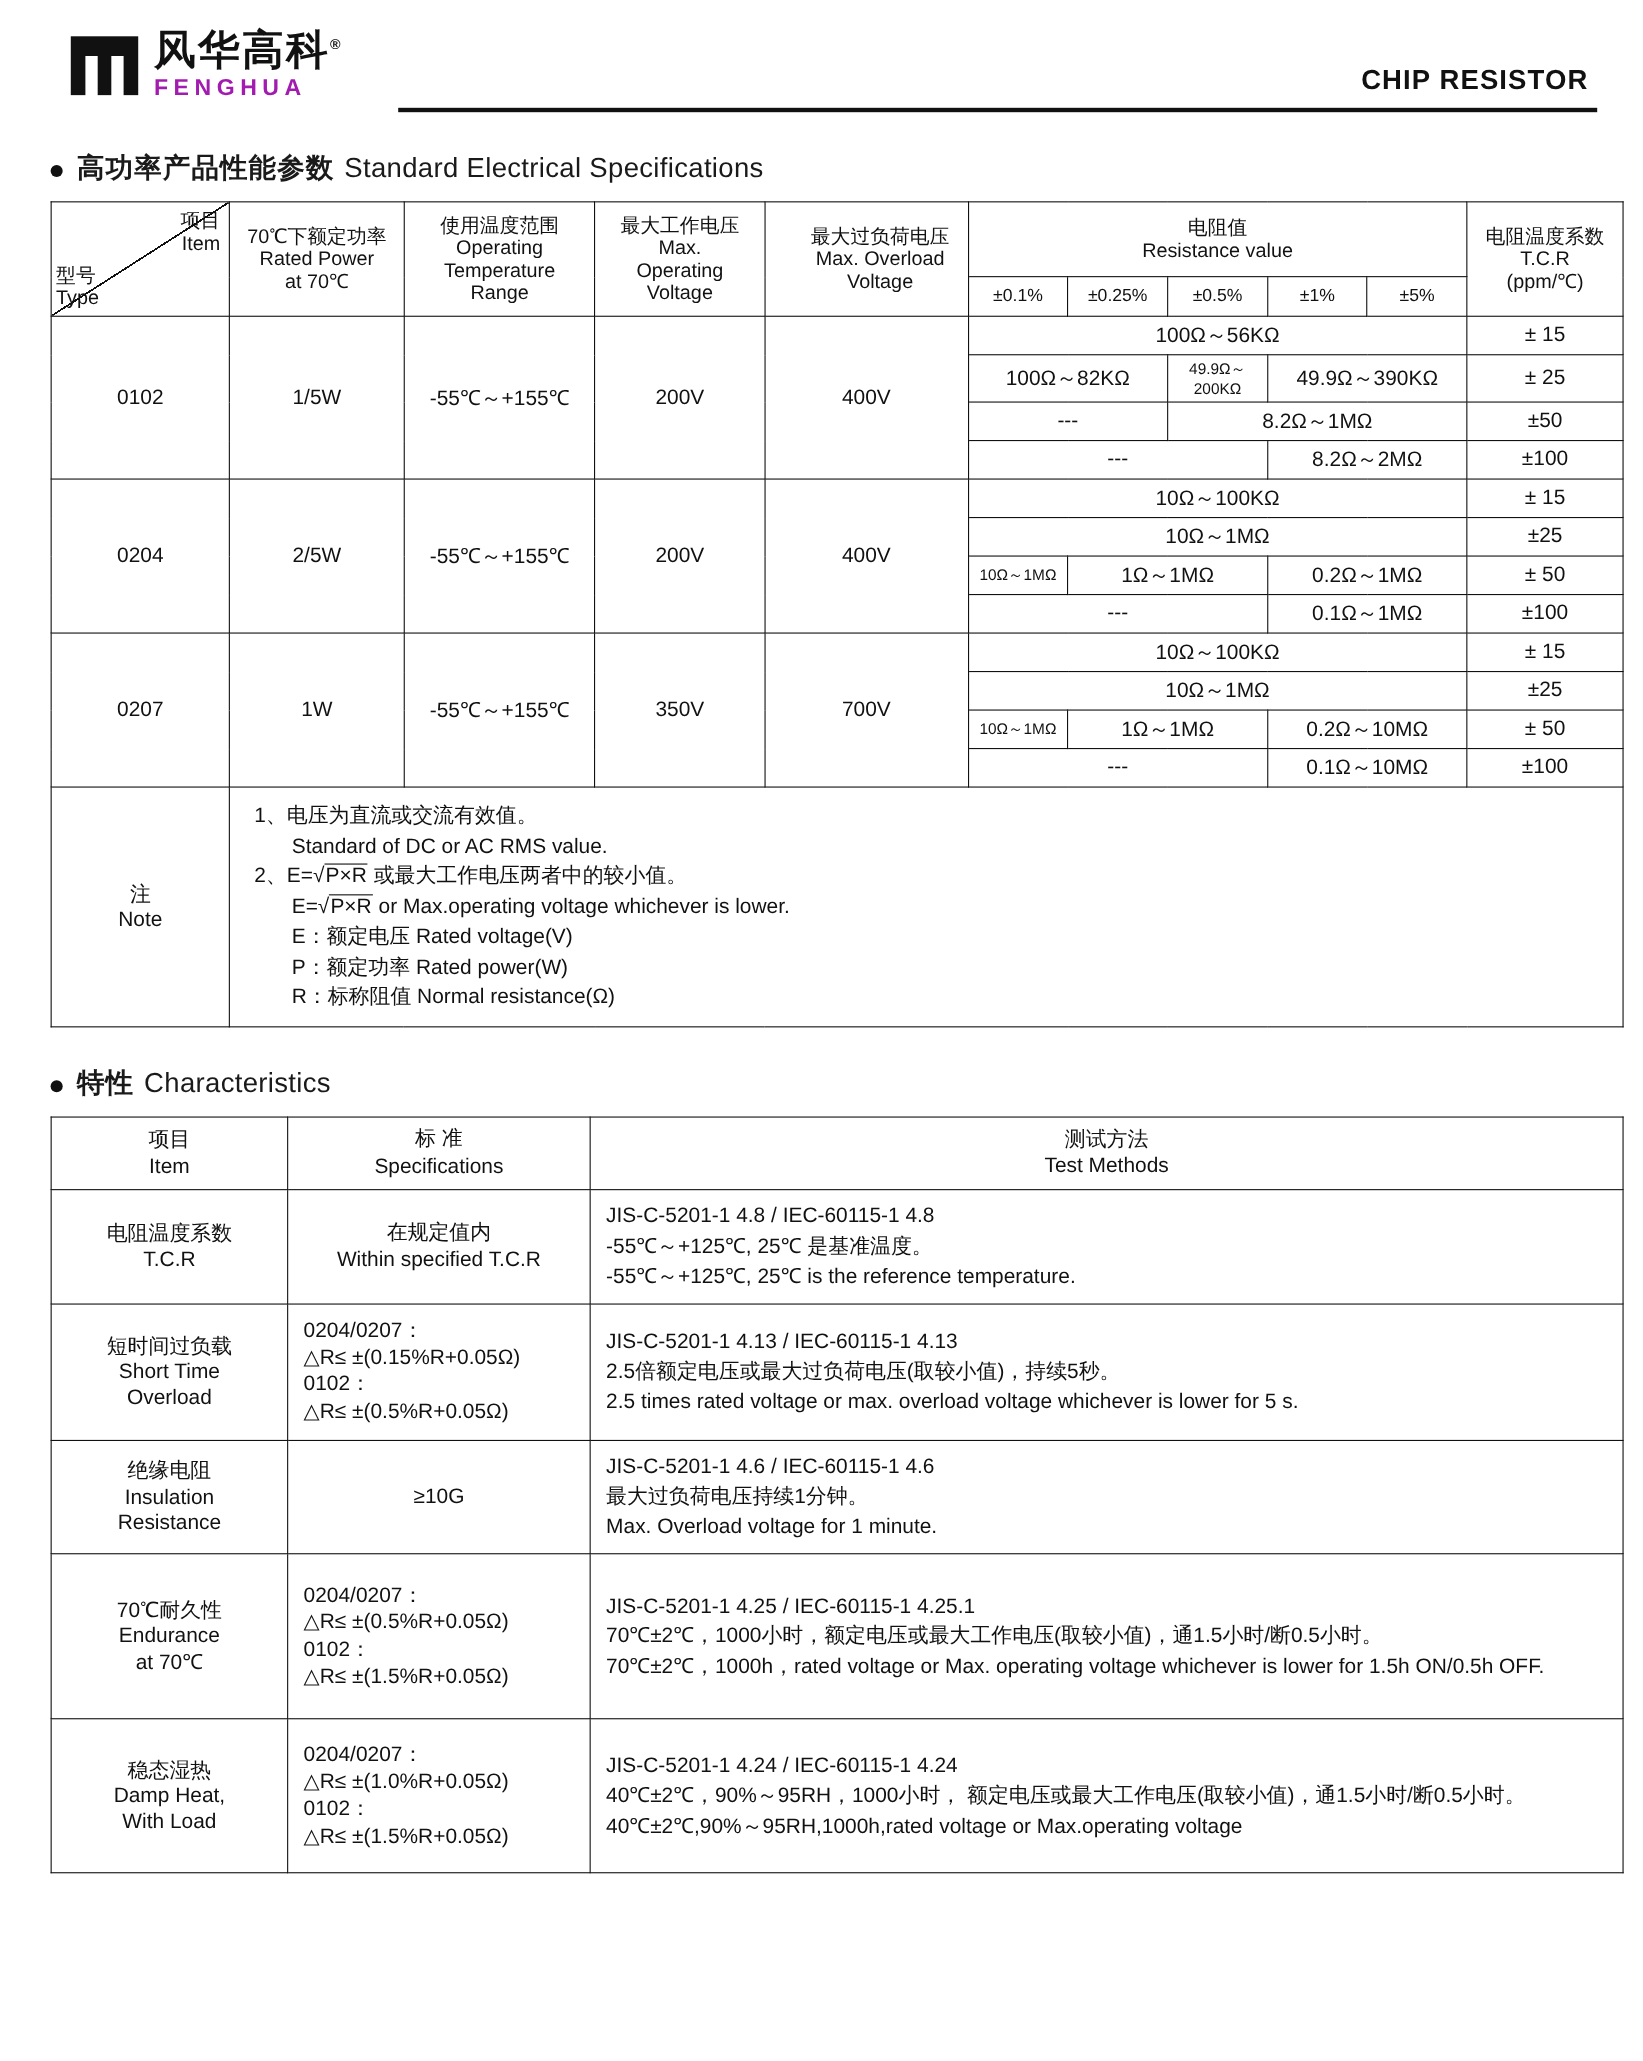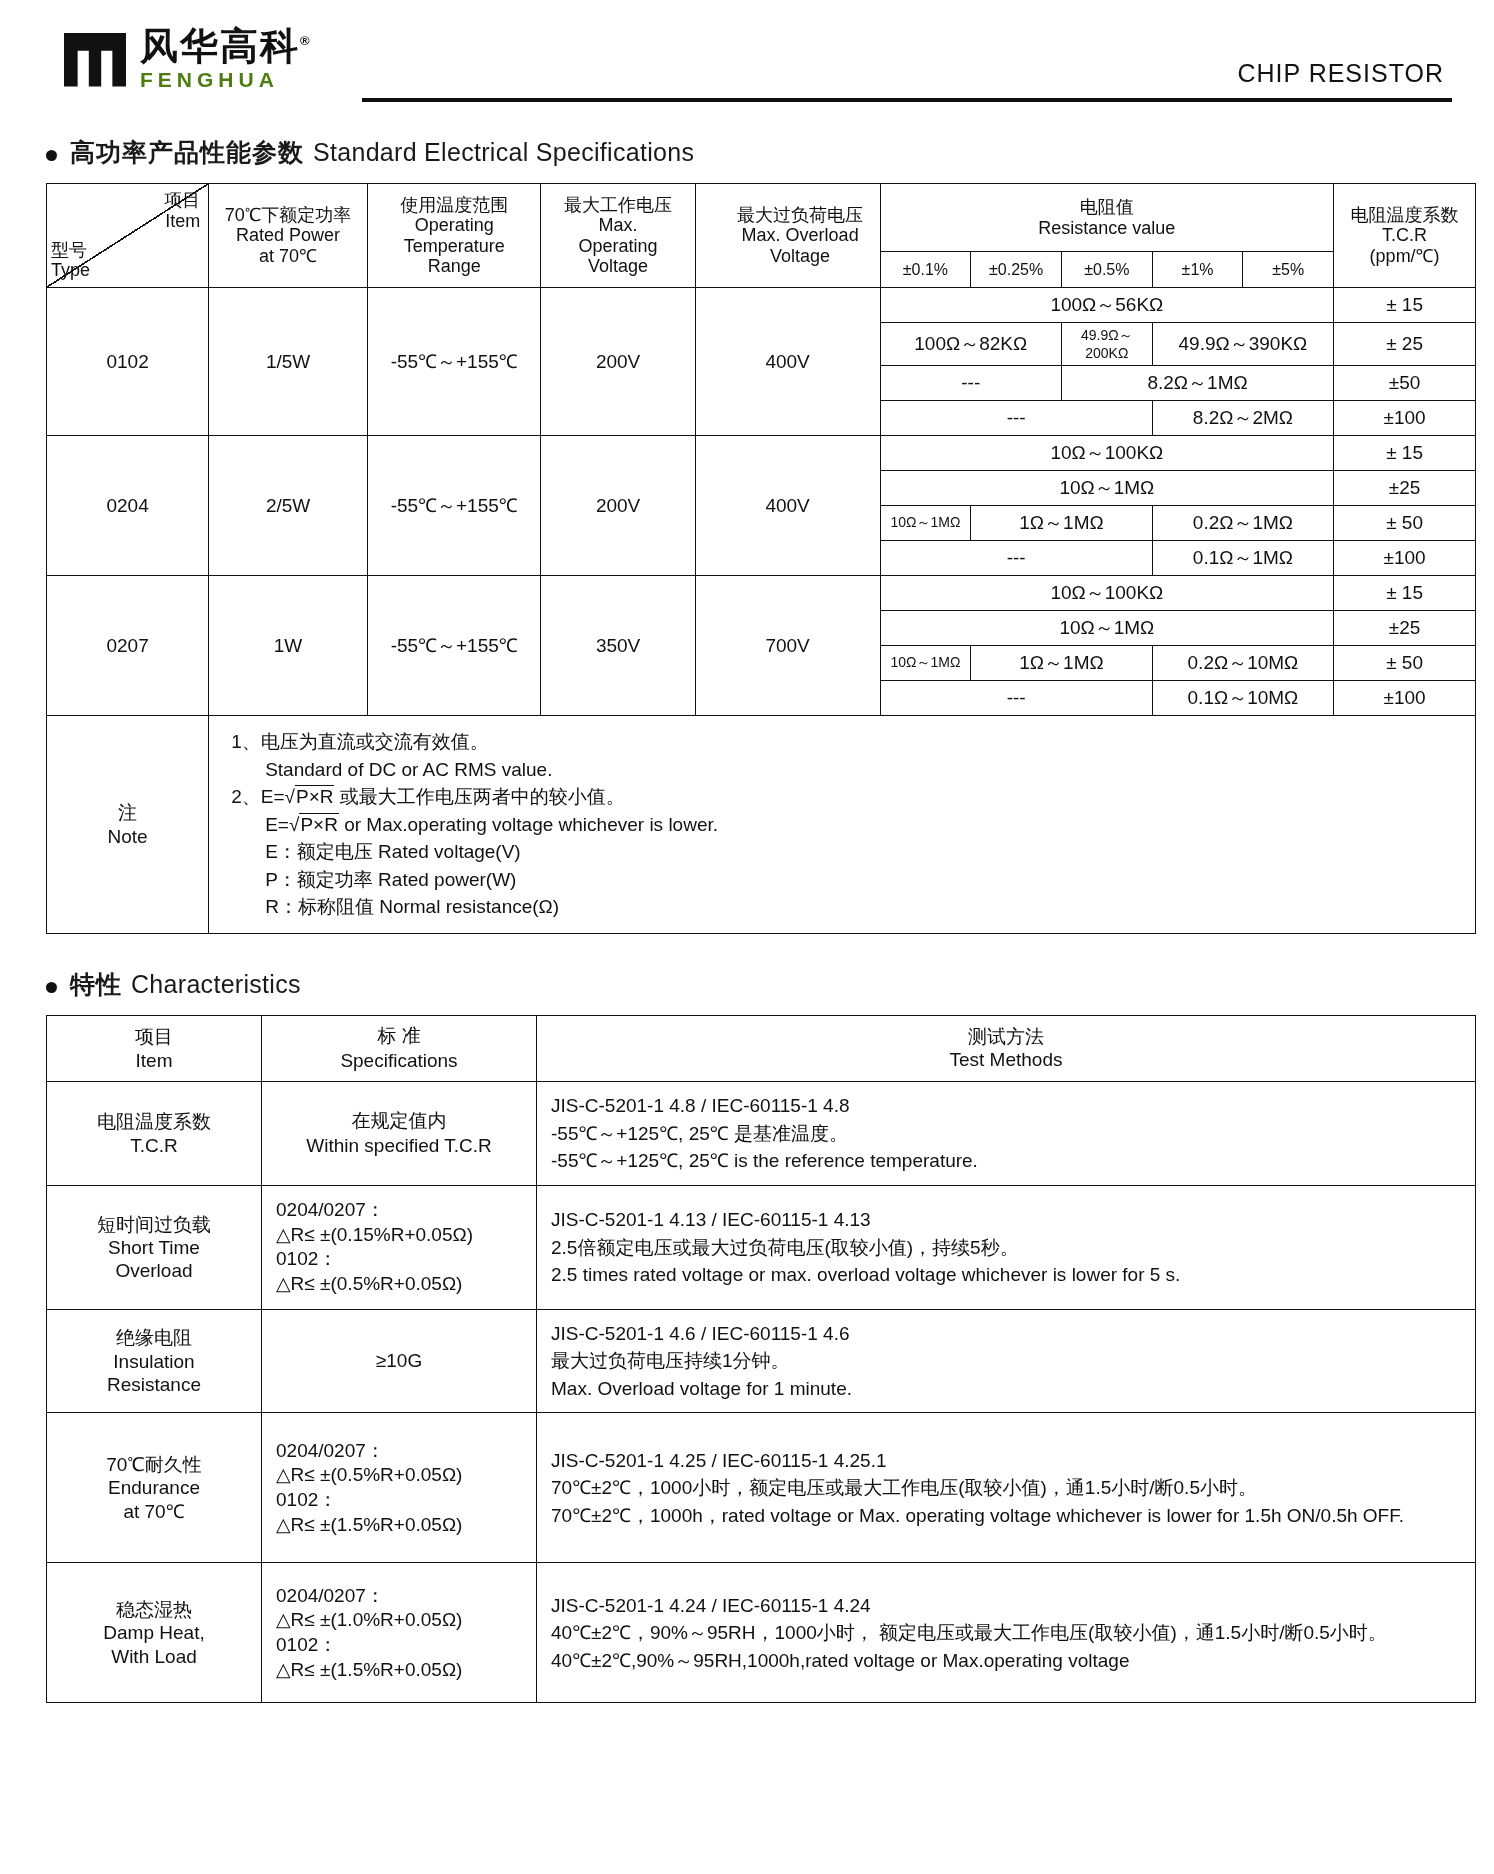--- a/index.html
+++ b/index.html
@@ -29,27 +29,28 @@
     clip-path: polygon(0 0, 100% 0, 100% 100%, 78% 100%, 78% 34%, 60% 34%, 60% 100%, 40% 100%, 40% 34%, 22% 34%, 22% 100%, 0 100%);
     position: relative;
   }
   .logo-text { position: relative; }
   .logo-cn {
     font-size: 38px; font-weight: bold; letter-spacing: 2px;
     line-height: 1; color: #111;
   }
   .logo-en {
     font-size: 21px; font-weight: bold; letter-spacing: 5px;
-    color: #4d7c0f; margin-top: 3px;
+    color: #a21caf; margin-top: 3px;
   }
   .logo-reg { font-size: 13px; vertical-align: super; }
   .header-right {
     flex: 1;
     display: flex; align-items: flex-end; justify-content: flex-end;
     padding-bottom: 4px;
+    font-weight: bold;
   }
   .doc-title {
     font-size: 25px; letter-spacing: 1px; color: #111;
     padding-right: 8px;
   }
   .header-rule {
     height: 4px; background: #111;
     margin: 6px 10px 0 330px;
   }
 

